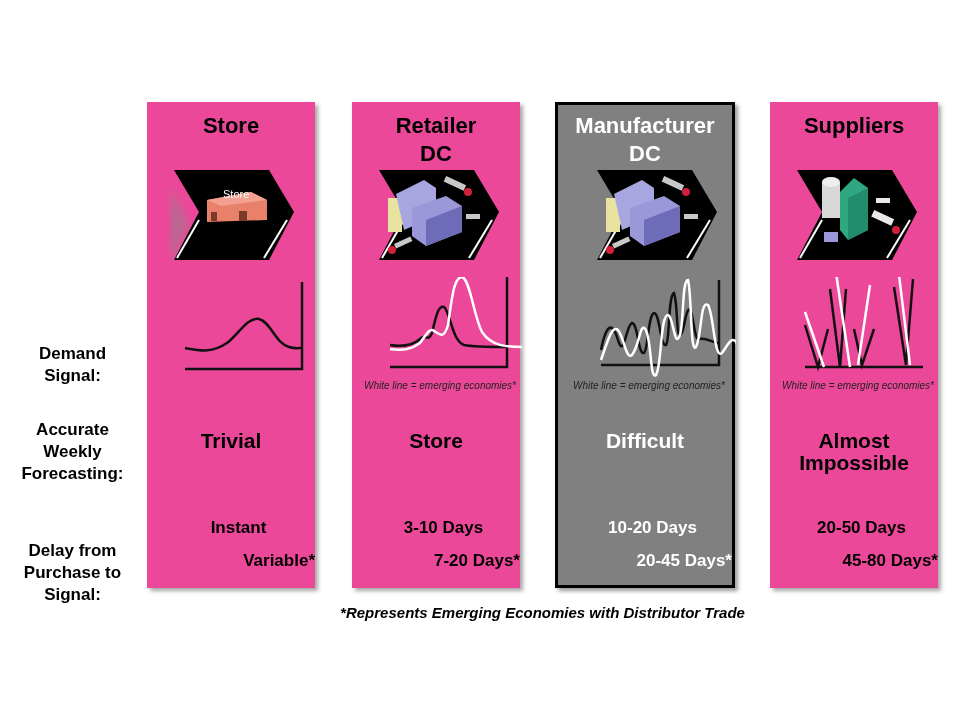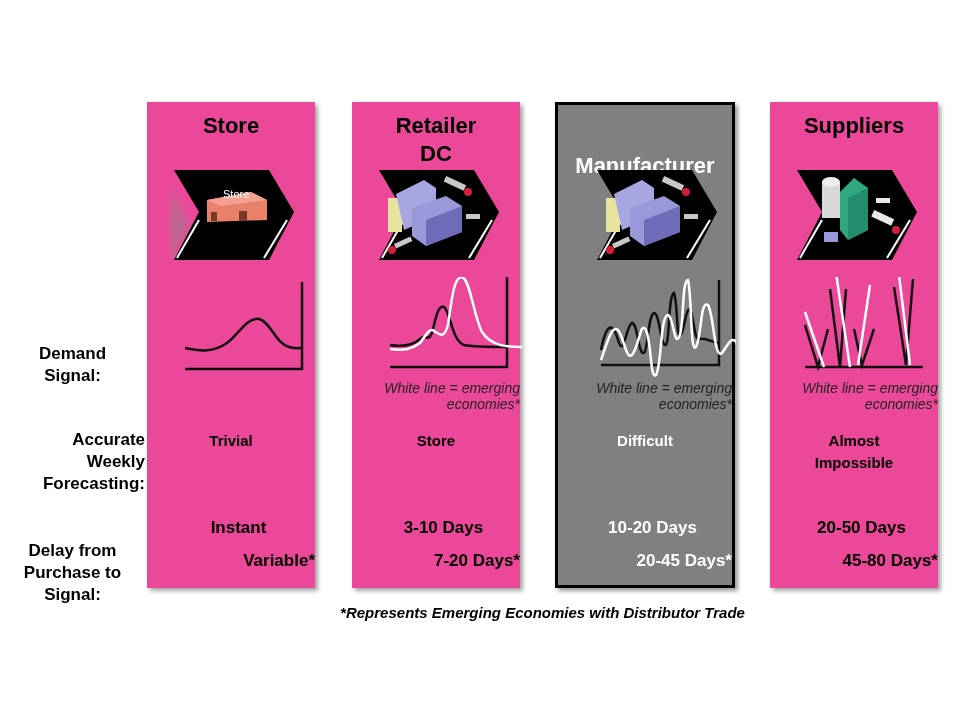--- a/index.html
+++ b/index.html
@@ -1,42 +1,42 @@
 <!DOCTYPE html>
 <html><head>
 <meta charset="utf-8">
 <style>
   html,body{margin:0;padding:0;}
   body{width:960px;height:720px;background:#ffffff;position:relative;overflow:hidden;font-family:"Liberation Sans",sans-serif;}
   .panel{position:absolute;top:102px;height:486px;background:#ec4899;box-shadow:3px 3px 4px rgba(0,0,0,0.35);}
   .panel.dark{background:#808080;border:3px solid #000;box-sizing:border-box;box-shadow:3px 3px 4px rgba(0,0,0,0.4);}
   .title{position:absolute;left:0;right:0;top:10px;text-align:center;font-weight:bold;font-size:22px;line-height:28px;color:#000;}
-  .dark .title{color:#fff;top:7px;margin-top:40px;}
+  .dark .title{color:#fff;top:7px;}
   .icon{position:absolute;left:22px;top:68px;width:130px;height:90px;}
   .dark .icon{left:34px;top:65px;}
   .sig{position:absolute;left:30px;top:175px;width:140px;height:110px;}
   .dark .sig{left:38px;top:170px;}
-  .note{position:absolute;left:8px;right:0;top:278px;text-align:right;font-style:italic;font-size:14px;color:#222;}
+  .note{position:absolute;left:8px;right:0;top:278px;text-align:center;font-style:italic;font-size:10px;color:#222;}
   .dark .note{top:275px;}
-  .fc{position:absolute;left:0;right:0;top:328px;text-align:center;font-weight:bold;font-size:15px;line-height:22px;color:#000;}
+  .fc{position:absolute;left:0;right:0;top:328px;text-align:center;font-weight:bold;font-size:21px;line-height:22px;color:#000;}
   .dark .fc{color:#fff;top:325px;}
   .d1{position:absolute;left:0;right:0;top:416px;text-align:center;font-weight:bold;font-size:17px;color:#000;padding-left:15px;}
   .d2{position:absolute;left:0;right:0;top:449px;text-align:right;font-weight:bold;font-size:17px;color:#000;}
   .dark .d1{top:413px;color:#fff;} .dark .d2{top:446px;color:#fff;}
   .rowlabel{position:absolute;left:0;width:145px;text-align:center;font-weight:bold;font-size:17px;line-height:22px;color:#000;}
   .footnote{position:absolute;left:0;width:1085px;top:604px;text-align:center;font-weight:bold;font-style:italic;font-size:15px;color:#000;}
 </style>
 </head>
 <body>
 
 <div class="rowlabel" style="top:320px;margin-top:23px;">
   <div>Demand</div>
   <div>Signal:</div>
 </div>
-<div class="rowlabel" style="top:429px;text-align:right;">
+<div class="rowlabel" style="top:419px;">
   <div>Accurate</div>
   <div>Weekly</div>
   <div>Forecasting:</div>
 </div>
 <div class="rowlabel" style="top:518px;margin-top:22px;">
   <div>Delay from</div>
   <div>Purchase to</div>
   <div>Signal:</div>
 </div>
 

